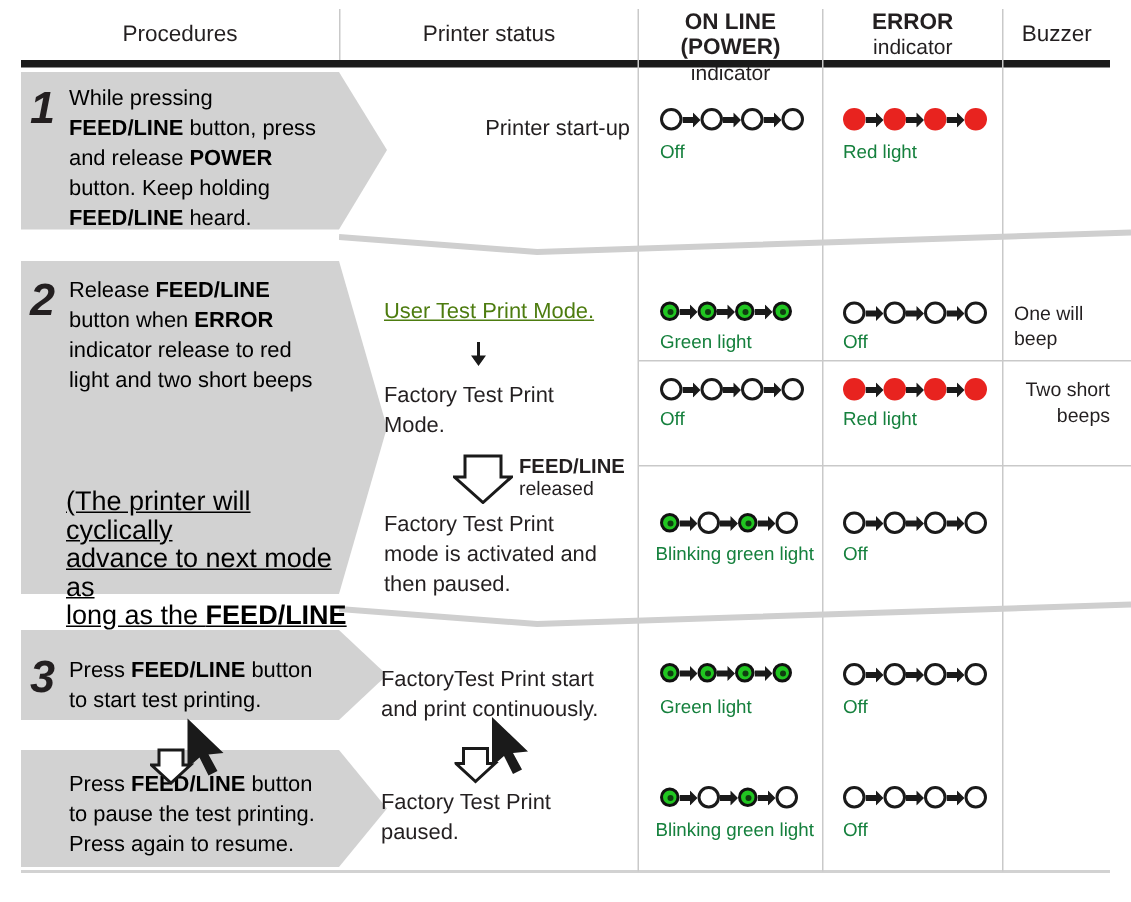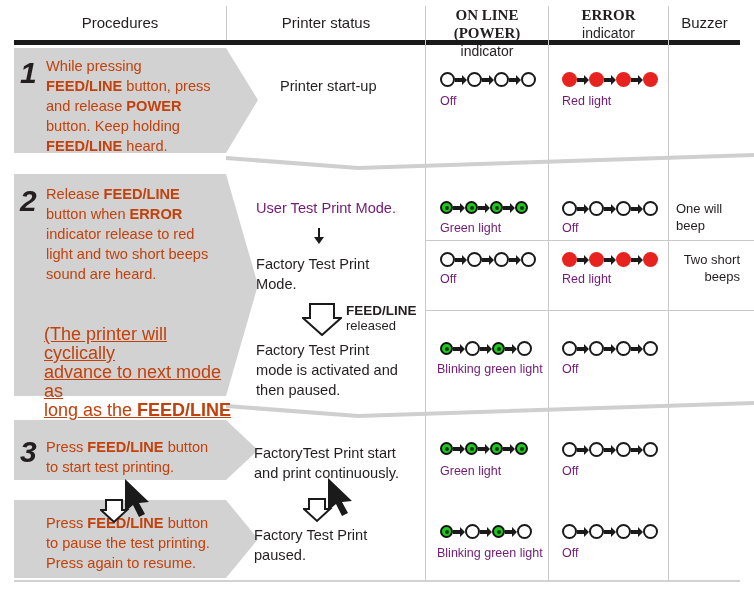--- a/index.html
+++ b/index.html
@@ -11,50 +11,50 @@
   .sheet{position:absolute;left:0;top:0;width:754px;height:601px;}
 
   
   .vrule{position:absolute;width:1px;background:#c9c9c9;}
   .hrule{position:absolute;height:1px;background:#c9c9c9;}
   .headrule{position:absolute;left:14px;top:40px;width:726px;height:5px;background:#1a1a1a;}
   .botrule{position:absolute;left:14px;top:580px;width:726px;height:2px;background:#d2d2d2;}
 
   
   .hdr{position:absolute;text-align:center;font-size:15px;color:#231f20;}
-  .hdr .b{font-weight:bold;font-family:Liberation Serif, serif;}
+  .hdr .b{font-weight:bold;}
   .hdr .sub{font-weight:normal;font-size:14px;}
 
   
   .gblock{position:absolute;background:#d2d2d2;}
 
   .stepnum{position:absolute;font-weight:bold;font-style:italic;font-size:30px;
            color:#231f20;line-height:1;}
-  .ptext{position:absolute;font-size:14.6px;line-height:20px;color:#c2410c;}
+  .ptext{position:absolute;font-size:14.6px;line-height:20px;color:#000000;}
   .ptext b{font-weight:bold;}
 
   
   .stext{position:absolute;font-size:14.6px;line-height:20px;color:#231f20;}
-  .stext.muted{color:#701a75;}
+  .stext.muted{color:#4d7c0f;text-decoration:underline;}
 
   .fl-label{position:absolute;font-size:13px;line-height:15px;color:#231f20;}
   .fl-label b{font-weight:bold;font-size:13.5px;}
 
   
   .ledrow{position:absolute;display:flex;align-items:center;gap:0;}
   .led{width:15px;height:15px;border-radius:50%;box-sizing:border-box;flex:none;}
   .led.off{border:2px solid #1a1a1a;background:#ffffff;}
   .led.red{background:#e8231f;border:none;width:15px;height:15px;}
   .led.green{background:#21c621;border:2.5px solid #111;width:13px;height:13px;
              position:relative;}
   .led.green:after{content:"";position:absolute;left:50%;top:50%;width:4px;height:4px;
              margin:-2px 0 0 -2px;border-radius:50%;background:#0f3d10;}
   .ledarrow{width:12px;height:10px;flex:none;display:flex;align-items:center;
             justify-content:center;}
-  .ledcap{position:absolute;font-size:12.5px;color:#701a75;white-space:nowrap;}
+  .ledcap{position:absolute;font-size:12.5px;color:#15803d;white-space:nowrap;}
 
   .buzz{position:absolute;font-size:13px;line-height:17px;color:#231f20;}
 
   
   .chev{position:absolute;}
 </style>
 </head>
 <body>
 
 <div class="sheet">
@@ -102,21 +102,21 @@
 
   <div class="stepnum" style="left:20px;top:58px;">1</div>
   <div class="ptext" style="left:46px;top:56px;width:180px;">
     <div><span>While pressing</span></div>
     <div><b>FEED/LINE</b><span> button, press</span></div>
     <div><span>and release </span><b>POWER</b></div>
     <div><span>button. Keep holding</span></div>
     <div><b>FEED/LINE</b><span> heard.</span></div>
   </div>
 
-  <div class="stext" style="left:280px;top:76px;width:140px;">
+  <div class="stext" style="left:280px;top:76px;width:140px;text-align:right;">
     <div>Printer start-up</div>
   </div>
 
   <div class="ledrow" style="left:440px;top:72px;">
     <span class="led off"></span>
     <span class="ledarrow">
         <svg width="12" height="10">
           <polygon points="0,3 7,3 7,0 12,5 7,10 7,7 0,7" fill="#1a1a1a"></polygon>
         </svg>
       </span>
@@ -163,21 +163,20 @@
   <svg style="position:absolute;left:226px;top:174px;" width="32" height="222">
     <polygon points="0,0 32,111 0,222" fill="#d2d2d2"></polygon>
   </svg>
 
   <div class="stepnum" style="left:20px;top:186px;">2</div>
   <div class="ptext" style="left:46px;top:184px;width:182px;">
     <div><span>Release </span><b>FEED/LINE</b></div>
     <div><span>button when </span><b>ERROR</b></div>
     <div><span>indicator release to red</span></div>
     <div><span>light and two short beeps</span></div>
-    <div><span>sound are heard.</span></div>
   </div>
   <div class="ptext" style="left:44px;top:325px;width:188px;font-size:18px;line-height:19px;text-decoration:underline;">
     <div><span>(The printer will cyclically</span></div>
     <div><span>advance to next mode as</span></div>
     <div><span>long as the </span><b>FEED/LINE</b></div>
     <div><span>button is held down.)</span></div>
   </div>
 
   <div class="stext muted" style="left:256px;top:198px;width:170px;">User Test Print Mode.</div>
   <svg style="position:absolute;left:313px;top:228px;" width="12" height="16">

